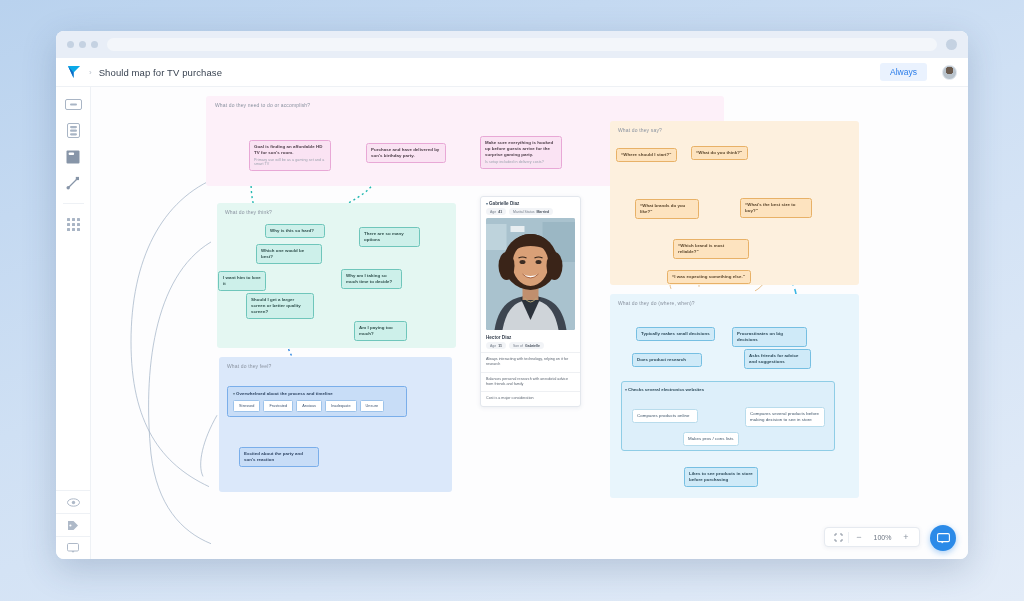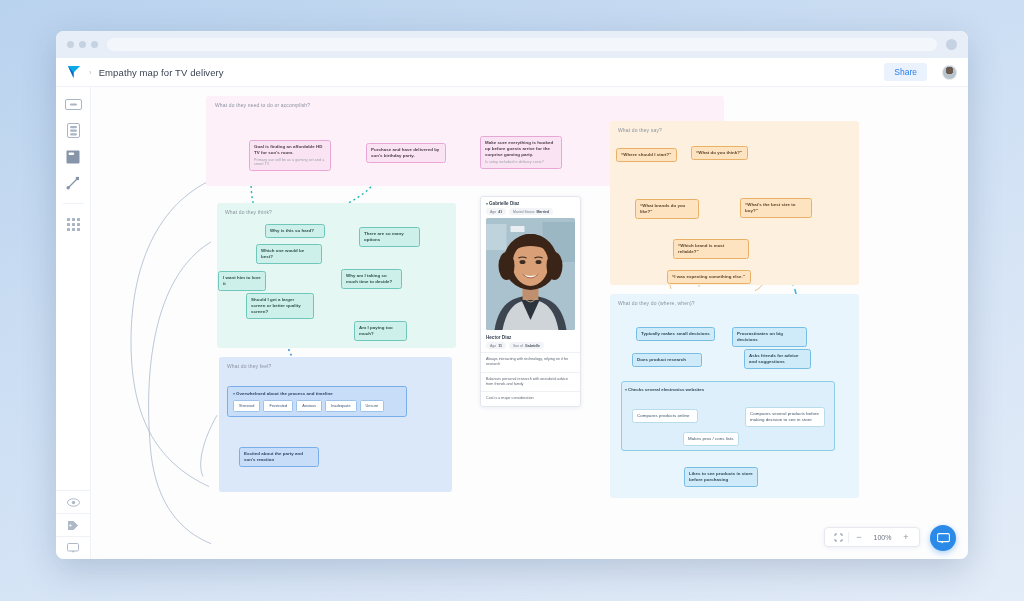--- a/index.html
+++ b/index.html
@@ -185,23 +185,23 @@
     </div>
 
     <div class="app-header">
       <span class="logo">
         <svg viewBox="0 0 16 15" width="15" height="14">
           <path d="M1 1 L14 1 L7 8 L7 14 Z" fill="#0aa9e8"></path>
           <path d="M1 1 L7 8 L7 14 Z" fill="#1168c4"></path>
         </svg>
       </span>
       <span class="crumb-sep">›</span>
-      <span class="doc-title">Empathy map for TV delivery</span>
+      <span class="doc-title">Should map for TV purchase</span>
       <span class="header-spacer"></span>
-      <button class="share-btn">Share</button>
+      <button class="share-btn">Always</button>
       <span class="avatar"></span>
     </div>
 
     <div class="app-body">
 
       <div class="toolbar">
         <div class="tool">
           <svg width="17" height="11" viewBox="0 0 17 11">
               <rect x=".5" y=".5" width="16" height="10" rx="1.5" fill="#fff" stroke="#a9b5c5"></rect>
               <rect x="5" y="4.5" width="7" height="2" rx="1" fill="#a9b5c5"></rect>

